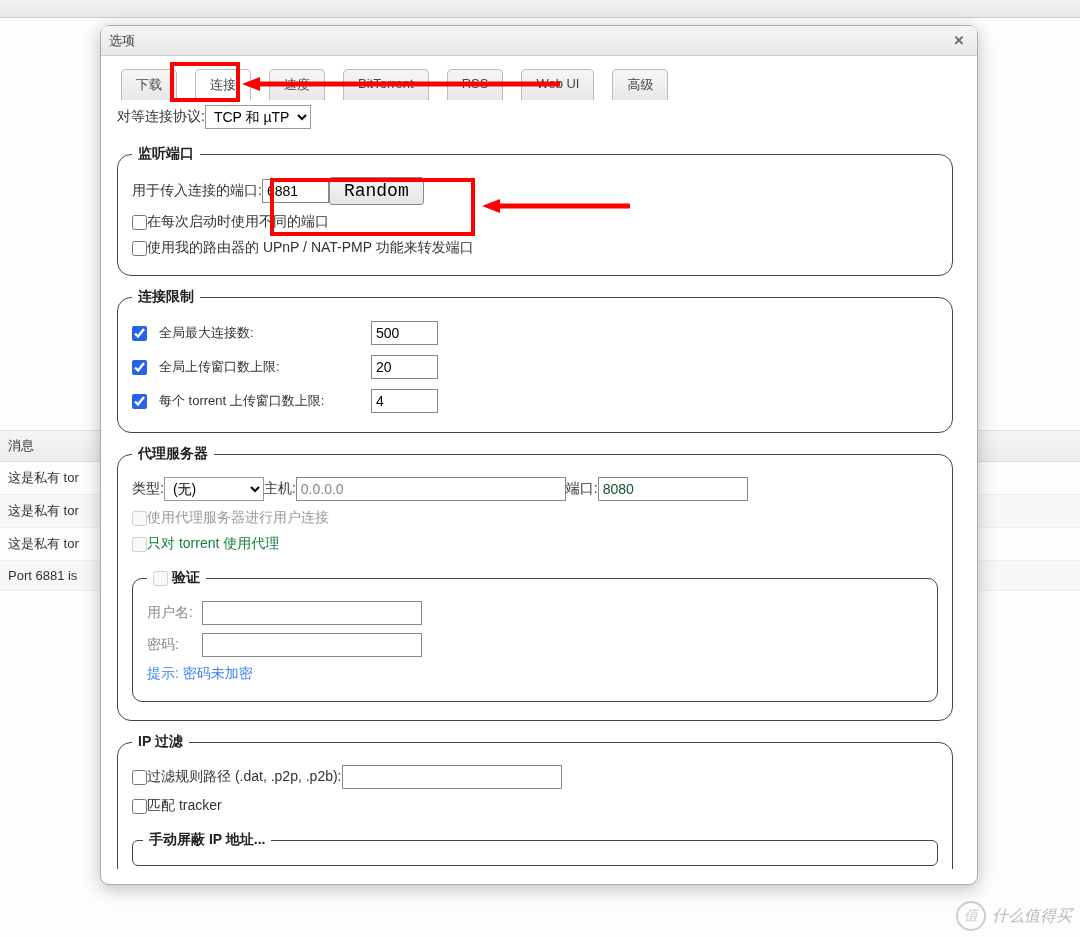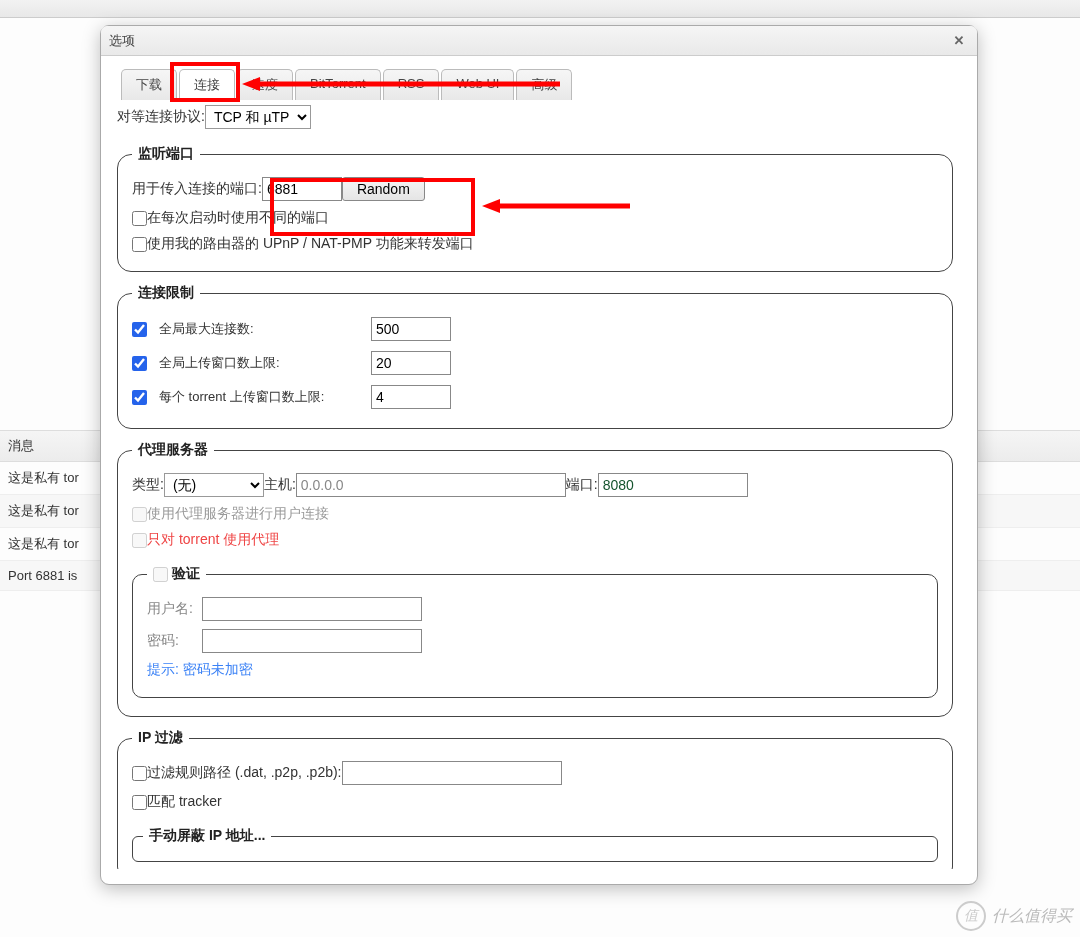--- a/index.html
+++ b/index.html
@@ -69,21 +69,21 @@
   border-radius: 50%;
 }
 .dialog-body {
   flex: 1;
   padding: 12px 14px 4px 14px;
   overflow: hidden;
   position: relative;
 }
 .tabs {
   display: flex;
-  gap: 0;
+  gap: 16px;
   padding-left: 6px;
 }
 .tab {
   padding: 6px 14px 6px 14px;
   border: 1px solid #bbb;
   border-bottom: none;
   background: linear-gradient(#f6f6f6,#e8e8e8);
   border-radius: 5px 5px 0 0;
   margin-right: 2px;
   font-size: 13px;
@@ -115,46 +115,47 @@
 select, input[type="text"] {
   font-size: 14px;
   padding: 2px 4px;
   border: 1px solid #999;
   background: #fff;
   height: 24px;
 }
 input[type="text"] { border: 1px solid #888; }
 input[type="checkbox"] { width: 15px; height: 15px; accent-color: #2563eb; }
 button.std {
-  font-size: 14px;
+  font-size: 18px;
   padding: 3px 14px;
   border: 1px solid #888;
   background: linear-gradient(#f5f5f5,#e5e5e5);
   border-radius: 3px;
   cursor: pointer;
+  font-family: Liberation Mono, monospace;
 }
 fieldset {
   border: 1px solid #444;
   border-radius: 14px;
   margin: 12px 0 4px 0;
   padding: 10px 14px 14px 14px;
 }
 fieldset.inner {
   border-radius: 10px;
 }
 legend {
   padding: 0 6px;
   font-size: 14px;
   font-weight: bold;
   color: #222;
 }
 legend input[type="checkbox"]{ margin-right:4px; vertical-align:middle;}
 .conn-row { display:flex; align-items:center; gap:12px; padding:5px 0;}
 .conn-row .clabel{ min-width: 200px;}
-.w60{ width:80px;} .w120{width:150px;} .w200{width:220px;} .w270{width:270px;}
+.w60{ width:67px;} .w120{width:150px;} .w200{width:220px;} .w270{width:270px;}
 .hl-box { position:absolute; border:4px solid #ff0000; pointer-events:none; z-index:50;}
 .hl1 { left:170px; top:62px; width:70px; height:40px;}
 .hl2 { left:270px; top:178px; width:205px; height:58px;}
 .arrow { position:absolute; z-index:49; pointer-events:none;}
 .arrow-line { stroke:#ff0000; stroke-width:5; fill:none;}
 .arrow-head { fill:#ff0000;}
 .watermark{
   position:absolute; right:8px; bottom:6px;
   font-size:16px; color:#bbb; font-style:italic;
   display:flex; align-items:center; gap:6px;
@@ -252,21 +253,21 @@
           <input type="text" class="w270" style="color: rgb(136, 136, 136);" value="0.0.0.0">
           <span class="lbl">端口:</span>
           <input type="text" class="w120" style="color: #14532d;" value="8080">
         </div>
         <div class="row">
           <input type="checkbox" disabled="" style="">
           <span class="lbl" style="color:#999">使用代理服务器进行用户连接</span>
         </div>
         <div class="row">
           <input type="checkbox" disabled="" style="">
-          <span class="lbl" style="color:#ef4444">只对 torrent 使用代理</span>
+          <span class="lbl" style="color:#15803d">只对 torrent 使用代理</span>
         </div>
         <fieldset class="inner">
           <legend><input type="checkbox" disabled="" style=""><span>验证</span></legend>
           <div class="row">
             <span class="lbl" style="width:55px;color:#888">用户名:</span>
             <input type="text" class="w200" disabled="" style="">
           </div>
           <div class="row">
             <span class="lbl" style="width:55px;color:#888">密码:</span>
             <input type="text" class="w200" disabled="" style="">

